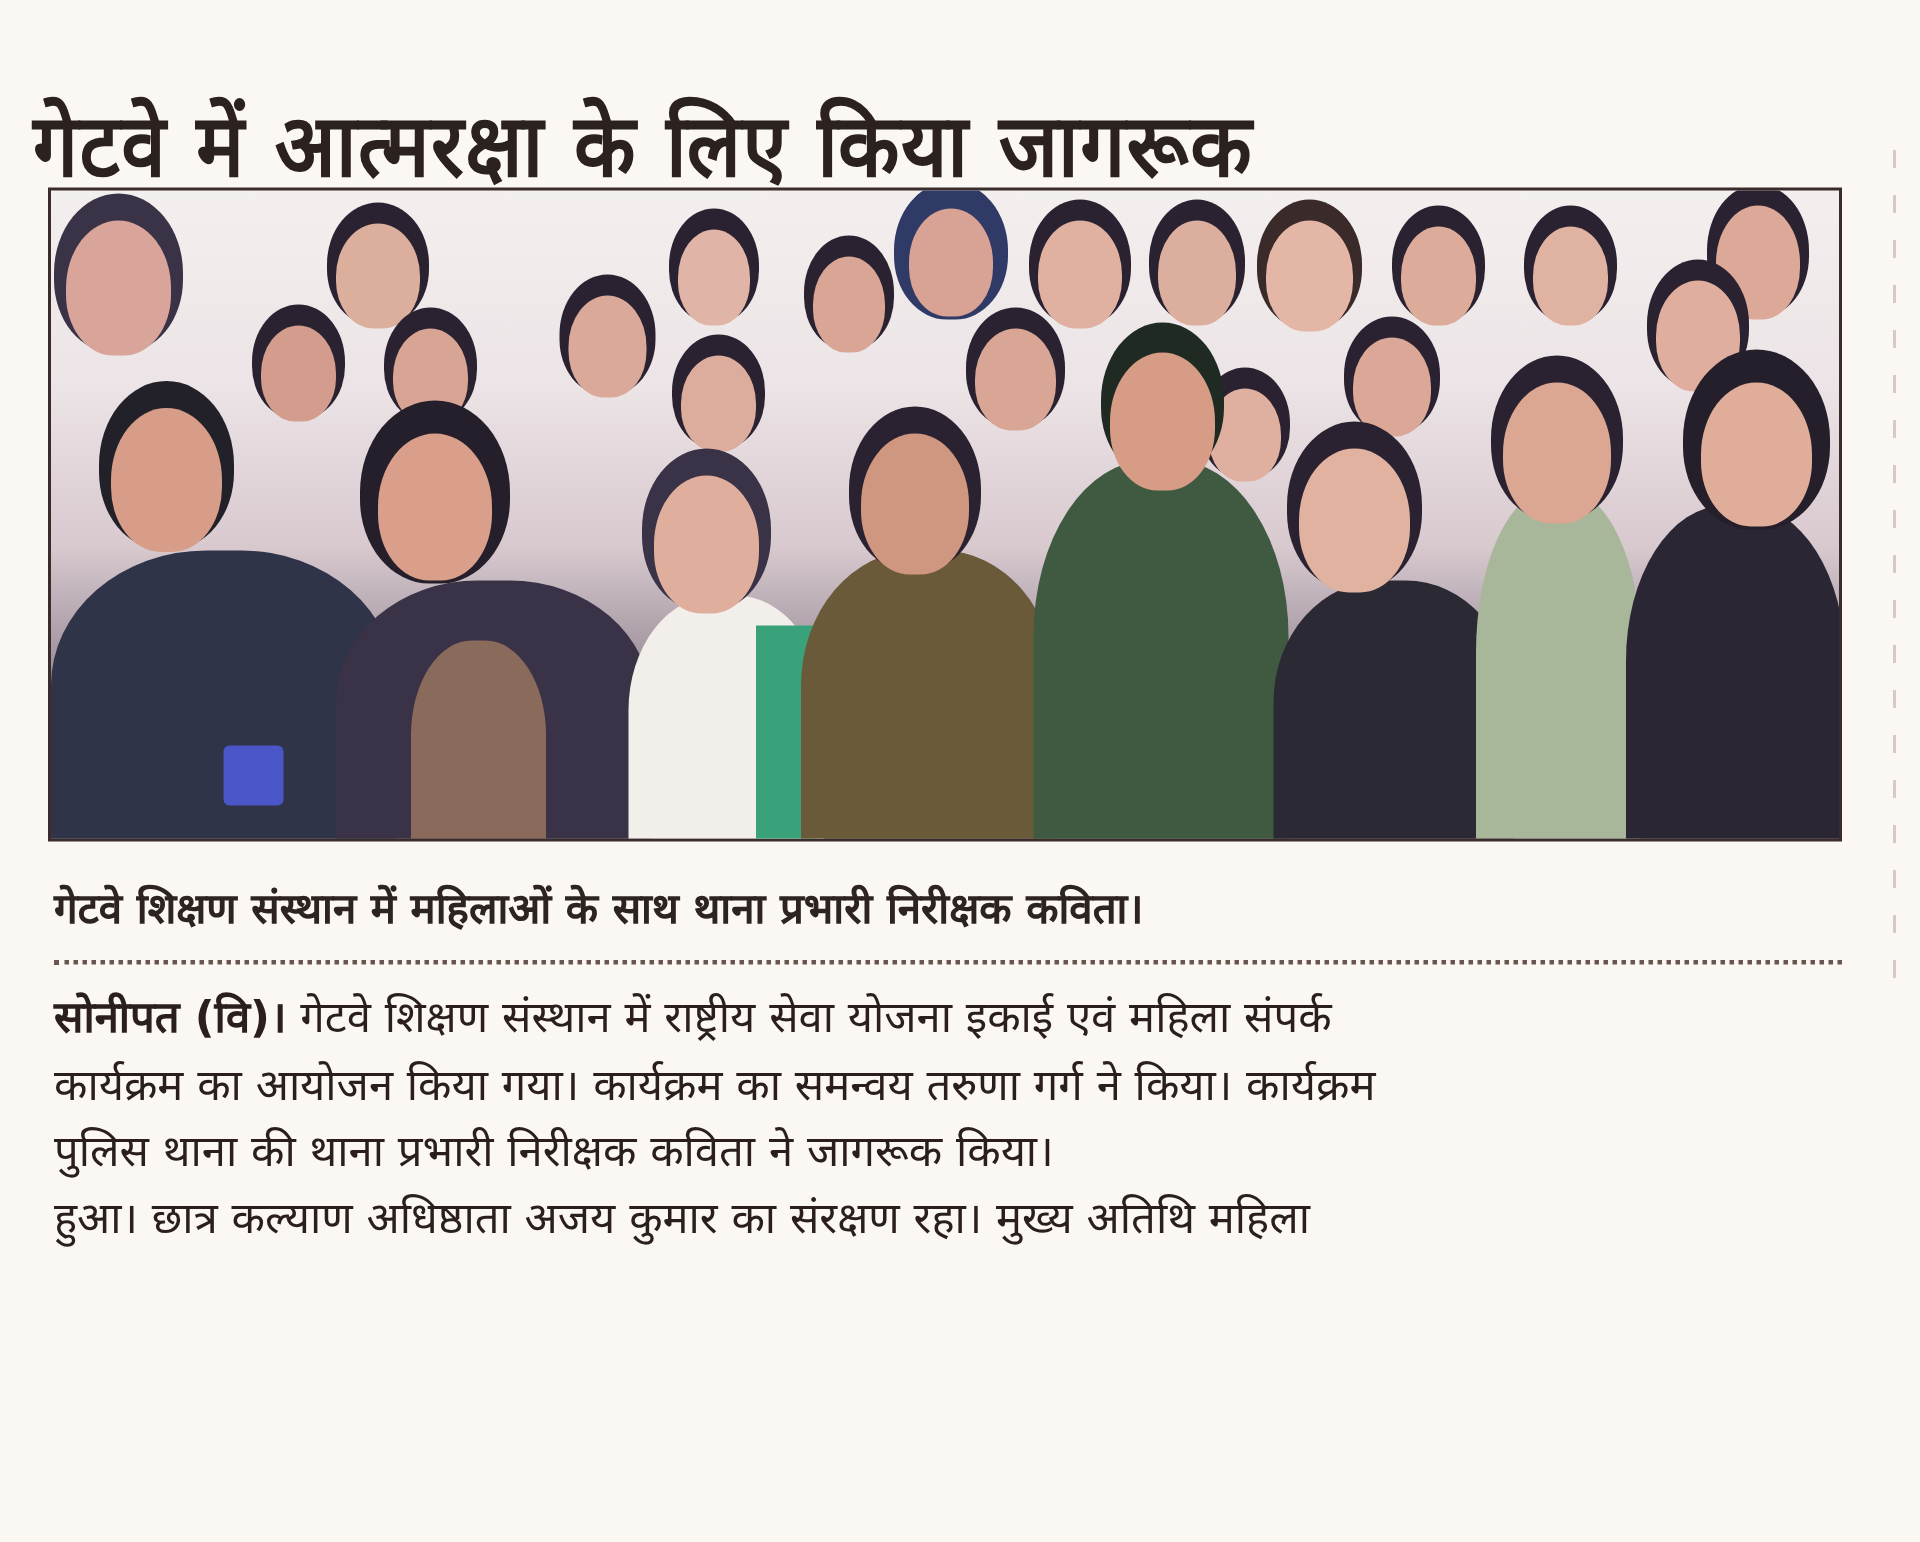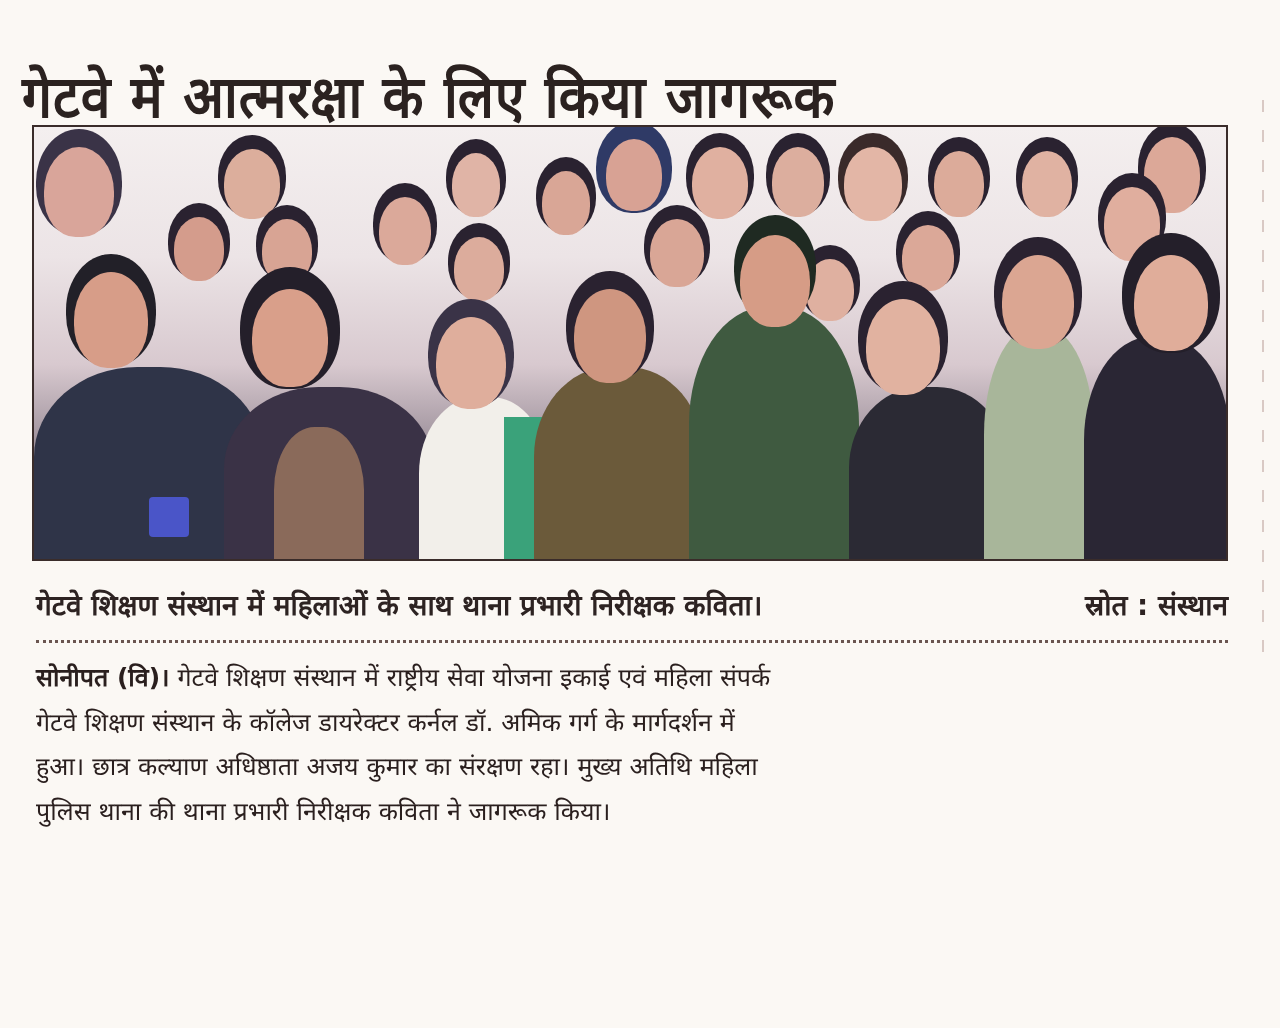--- a/index.html
+++ b/index.html
@@ -28,21 +28,21 @@
     display: flex; justify-content: space-between; align-items: baseline;
     font-size: 28px; font-weight: bold; color: #2d2322; line-height: 44px;
   }
   .caption .credit { font-weight: bold; }
   .dotted-rule {
     position: absolute; left: 36px; top: 640px; width: 1192px; height: 0;
     border-top: 3px dotted #6a5550;
   }
   .article {
     position: absolute; left: 36px; top: 656px; width: 1196px;
-    font-size: 25px; line-height: 44.5px; color: #2a1f1e;
+    font-size: 29px; line-height: 44.5px; color: #2a1f1e;
   }
   .article .line { white-space: nowrap; display: block; }
   .dateline { font-weight: bold; }
   .right-edge {
     position: absolute; left: 1262px; top: 100px; width: 2px; height: 560px;
     background: repeating-linear-gradient(180deg, #d9c9c4 0 12px, transparent 12px 30px);
   }
 </style>
 </head>
 <body>
@@ -91,23 +91,22 @@
   <div class="person" style="left:706px;top:108px;width:70px;height:92px;background:#d69c86;box-shadow:0 -14px 0 6px #1f2a22"></div>
   <div class="person" style="left:832px;top:172px;width:74px;height:96px;background:#e1b2a0;box-shadow:0 -10px 0 8px #2a2230"></div>
   <div class="person" style="left:968px;top:128px;width:72px;height:94px;background:#dba692;box-shadow:0 -10px 0 8px #2a2230"></div>
   <div class="person" style="left:1100px;top:128px;width:74px;height:96px;background:#e0ad9a;box-shadow:0 -10px 0 12px #241f2a"></div>
 </div>
 
 <div class="right-edge"></div>
 
 <div class="caption">
   <span>गेटवे शिक्षण संस्थान में महिलाओं के साथ थाना प्रभारी निरीक्षक कविता।</span>
-  <span class="credit">स्रोत : संस्थान</span>
 </div>
 
 <div class="dotted-rule"></div>
 
 <div class="article">
   <span class="line"><span class="dateline">सोनीपत (वि)।</span><span> गेटवे शिक्षण संस्थान में राष्ट्रीय सेवा योजना इकाई एवं महिला संपर्क</span></span>
-  <span class="line">गेटवे शिक्षण संस्थान के कॉलेज डायरेक्टर कर्नल डॉ. अमिक गर्ग के मार्गदर्शन में</span>
+  <span class="line">कार्यक्रम का आयोजन किया गया। कार्यक्रम का समन्वय तरुणा गर्ग ने किया। कार्यक्रम</span>
+  <span class="line">पुलिस थाना की थाना प्रभारी निरीक्षक कविता ने जागरूक किया।</span>
   <span class="line">हुआ। छात्र कल्याण अधिष्ठाता अजय कुमार का संरक्षण रहा। मुख्य अतिथि महिला</span>
-  <span class="line">पुलिस थाना की थाना प्रभारी निरीक्षक कविता ने जागरूक किया।</span>
 </div>
 
 </body></html>

